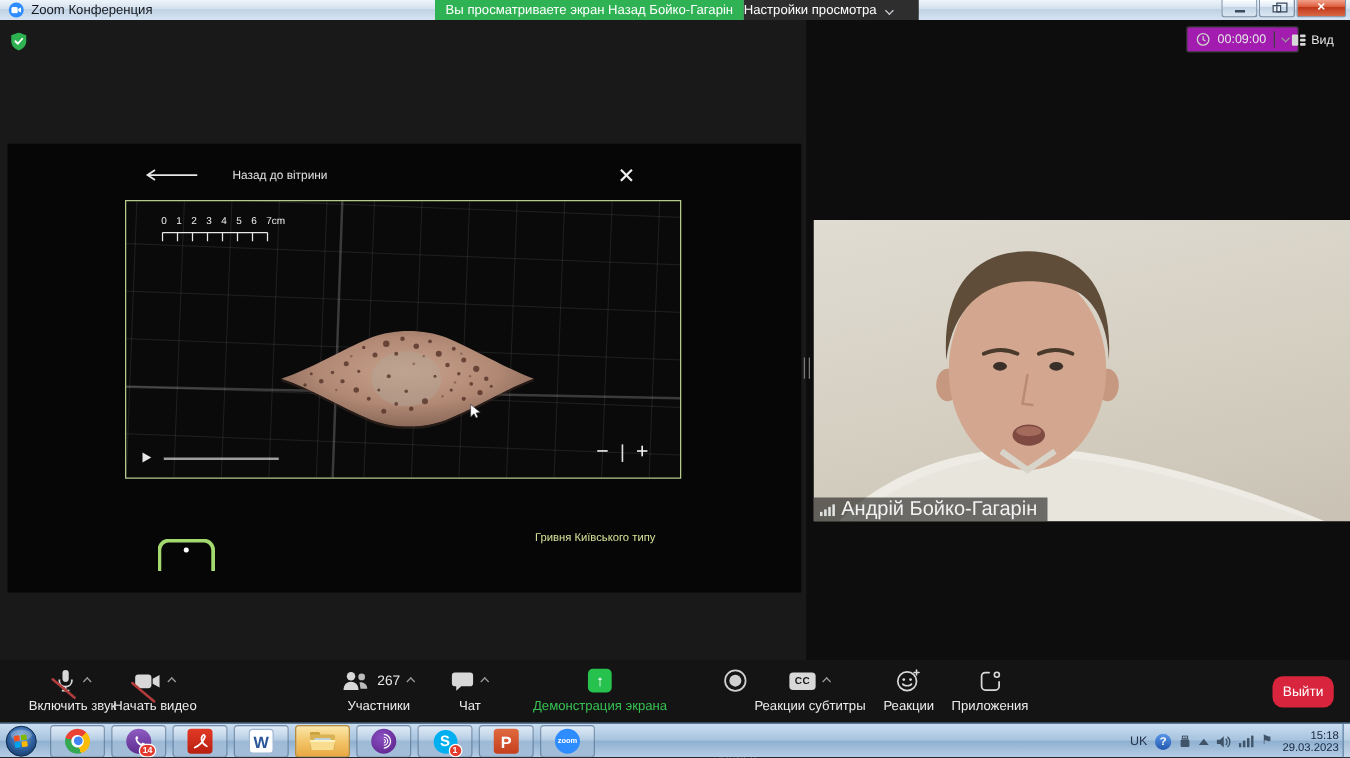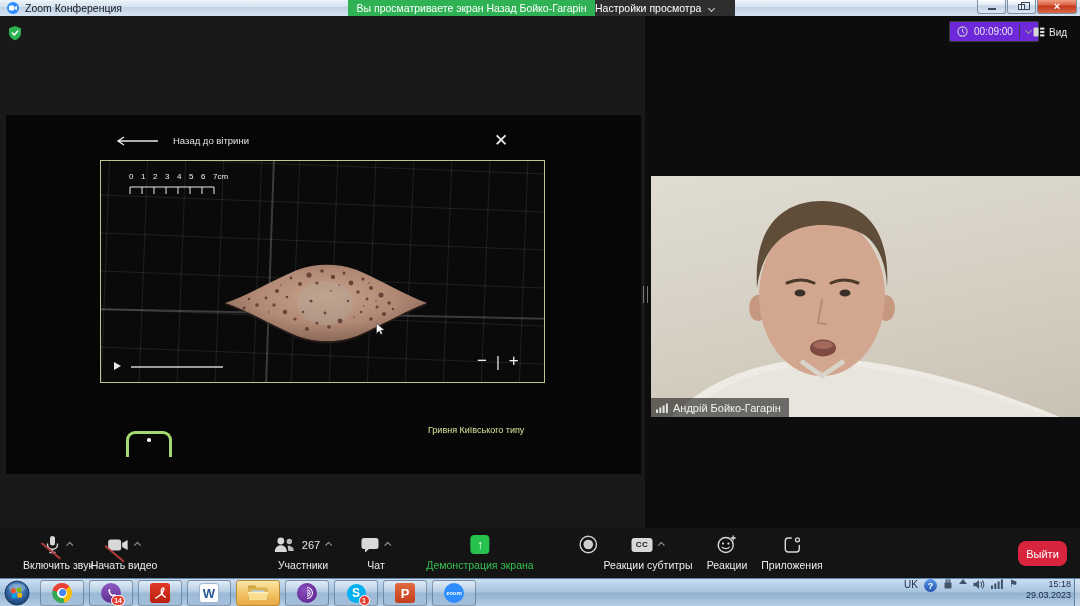--- a/index.html
+++ b/index.html
@@ -22,33 +22,33 @@
     display:flex; align-items:center; justify-content:center; position:relative; }
   .wbtn.close { width:40px; background:linear-gradient(#f2a089,#dd5f3f 40%,#c2371c 45%,#d96a47); }
   .glyph-min { width:8px; height:2px; background:#3a4a5c; margin-top:5px; }
   .glyph-restore { width:7px; height:6px; border:1px solid #3a4a5c; background:#e8f0f8; position:relative; }
   .glyph-restore:before { content:""; position:absolute; left:2px; top:-3px; width:7px; height:6px; border:1px solid #3a4a5c; }
   .glyph-close { color:#fff; font-size:11px; font-weight:bold; line-height:1; }
 
   
   .right-pane { position:absolute; left:645px; top:16px; width:435px; height:512px; background:#0d0d0d; }
   .shield { position:absolute; left:8px; top:26px; }
-  .timer { position:absolute; left:949px; top:21px; height:21px; background:#6d28d9; border:1px solid #3a3a3a;
+  .timer { position:absolute; left:949px; top:21px; height:21px; background:#a21caf; border:1px solid #3a3a3a;
     border-radius:2px; display:flex; align-items:center; padding:0 7px; gap:6px; color:#e8e8e8; font-size:10px; }
   .timer .sep { width:1px; height:13px; background:#3f3f3f; }
   .view-btn { position:absolute; left:1033px; top:23px; height:18px; display:flex; align-items:center; gap:4px;
     color:#e8e8e8; font-size:10px; }
   .chev { width:5px; height:5px; border-left:1.4px solid #9b9b9b; border-top:1.4px solid #9b9b9b; display:inline-block; }
   .chev.up { transform:rotate(45deg) translateY(1px); }
   .chev.down { transform:rotate(225deg); }
   .chev.lite { border-color:#cfd3d8; }
 
   
   .shared { position:absolute; left:6px; top:115px; width:635px; height:359px; background:#060606; }
-  .back-row { position:absolute; left:108px; top:20px; display:flex; align-items:flex-end; gap:15px; }
+  .back-row { position:absolute; left:108px; top:20px; display:flex; align-items:flex-start; gap:28px; }
   .back-label { color:#e3e3e3; font-size:9.5px; }
   .share-close { position:absolute; left:488px; top:17px; color:#f0f0f0; font-size:17px; line-height:1; cursor:default; }
   .viewer { position:absolute; left:94px; top:45px; width:445px; height:223px; border:1px solid #b7c98d;
     background:#0a0a0a; overflow:hidden; }
   .grid { position:absolute; inset:-34px;
     background-image:linear-gradient(rgba(255,255,255,.085) 1px, transparent 1px),
                      linear-gradient(90deg, rgba(255,255,255,.085) 1px, transparent 1px);
     background-size:38px 38px; transform:rotate(2.2deg); }
   .axis-v { position:absolute; left:168px; top:-12px; bottom:-12px; width:1.5px; background:rgba(255,255,255,.20); transform:rotate(2deg); }
   .axis-h { position:absolute; left:-12px; right:-12px; top:152px; height:1.5px; background:rgba(255,255,255,.20); transform:rotate(1.2deg); }
@@ -72,21 +72,21 @@
 
   
   .divider { position:absolute; left:643px; top:286px; width:5px; height:17px;
     border-left:1.5px solid #787878; border-right:1.5px solid #787878; }
 
   
   .video { position:absolute; left:651px; top:176px; width:429px; height:241px;
     background:linear-gradient(168deg,#e0dcd2,#d5cfc2 55%,#c9c2b4); overflow:hidden; }
   .nametag { position:absolute; left:0; bottom:0; height:19px; background:rgba(18,18,18,.58);
     display:flex; align-items:center; gap:5px; padding:0 8px 0 5px; }
-  .nametag .nm { color:#f2f2f2; font-size:11px; white-space:nowrap; }
+  .nametag .nm { color:#f2f2f2; font-size:16px; white-space:nowrap; }
 
   
   .toolbar { position:absolute; left:0; top:528px; width:1080px; height:50px; background:#141414; }
   .tbtn { position:absolute; top:6px; transform:translateX(-50%); display:flex; flex-direction:column;
     align-items:center; gap:4px; color:#ececec; }
   .tbtn .irow { height:21px; display:flex; align-items:center; gap:7px; }
   .tbtn .lbl { font-size:10.5px; white-space:nowrap; }
   .tbtn .cnt { font-size:11px; color:#e8e8e8; }
   .tbtn.green .lbl { color:#35c152; }
   .share-ic { width:19px; height:19px; border-radius:4px; background:#27c24e; display:flex; align-items:center;
@@ -121,21 +121,21 @@
     color:#fff; font-weight:bold; font-size:13px; display:flex; align-items:center; justify-content:center; }
   .acro-ic { width:20px; height:20px; background:linear-gradient(#e23a26,#b81f10); border-radius:3px;
     display:flex; align-items:center; justify-content:center; }
   .viber-ic { width:20px; height:20px; background:linear-gradient(#8f5bc0,#5d2d91); border-radius:50%;
     display:flex; align-items:center; justify-content:center; }
   .chrome-ic { width:20px; height:20px; border-radius:50%;
     background:conic-gradient(#ea4335 0 120deg, #fbbc05 120deg 240deg, #34a853 240deg 360deg);
     transform:rotate(-75deg); display:flex; align-items:center; justify-content:center; }
   .chrome-ic .in1 { width:10px; height:10px; border-radius:50%; background:#fff; display:flex; align-items:center; justify-content:center; }
   .chrome-ic .in2 { width:7px; height:7px; border-radius:50%; background:#4285f4; }
-  .tray { position:absolute; right:7px; top:0; height:28px; display:flex; align-items:flex-start; gap:6px; }
+  .tray { position:absolute; right:7px; top:0; height:28px; display:flex; align-items:center; gap:6px; }
   .tray .lang { font-size:10px; color:#22324a; }
   .help-ic { width:13px; height:13px; border-radius:50%; background:linear-gradient(#5a97e8,#2257b0);
     color:#fff; font-size:9px; font-weight:bold; display:flex; align-items:center; justify-content:center; }
   .tray-tri { width:0; height:0; border-left:4px solid transparent; border-right:4px solid transparent;
     border-bottom:5px solid #3f5369; }
   .tray-flag { font-size:10px; color:#3f5369; line-height:1; }
   .clockblk { display:flex; flex-direction:column; align-items:flex-end; font-size:9px; line-height:10.5px; color:#18273f; padding:0 2px; }
   .show-desktop { position:absolute; right:0; top:0; width:6px; height:28px; border-left:1px solid #5d7fa3;
     background:rgba(255,255,255,.22); }
 </style>

